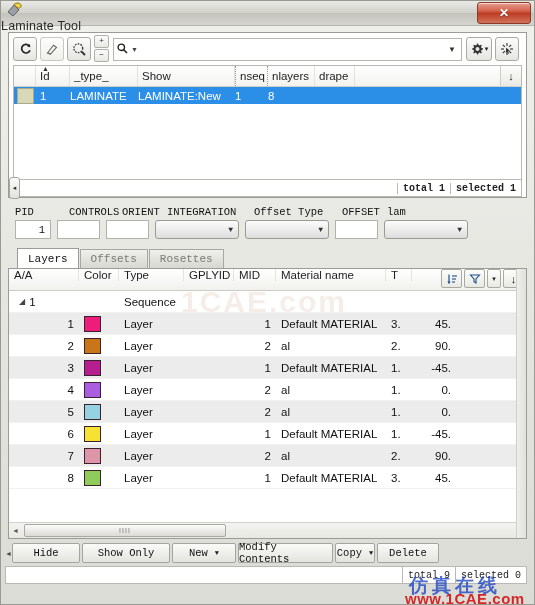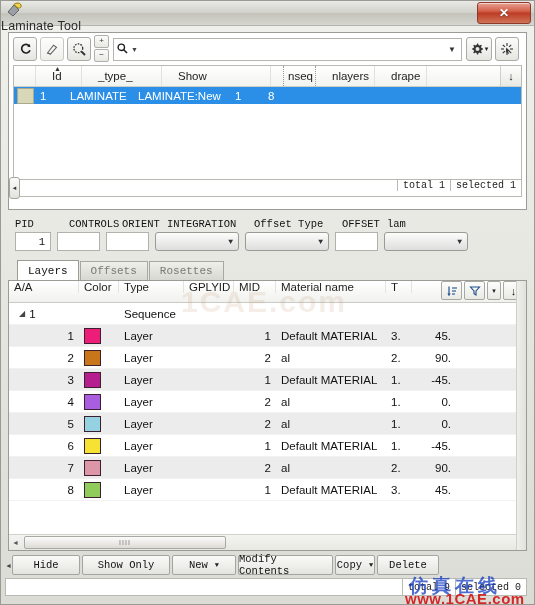--- a/index.html
+++ b/index.html
@@ -75,21 +75,21 @@
   .searchbox .dd{font-size:8px;color:#333;padding-right:2px;}
 
   
   .etable{
     margin:0 4px 0 4px;border:1px solid #b9b9b3;border-bottom:none;background:#fff;
   }
   .ehead{
     display:flex;height:20px;align-items:stretch;
     background:linear-gradient(180deg,#ffffff 0%,#f2f2ef 100%);
     border-bottom:1px solid #cfcfc9;
-    font-size:11.5px;color:#1d1d1d;gap:12px;
+    font-size:11.5px;color:#1d1d1d;
   }
   .ehead .hc{
     display:flex;align-items:center;padding-left:4px;position:relative;
     border-right:1px solid #e2e2dd;box-sizing:border-box;
   }
   .ehead .hc.dotted{border-left:1px dotted #9a9a94;border-right:1px dotted #9a9a94;}
   .sortarrow{position:absolute;left:6px;top:-1px;font-size:7px;color:#333;}
   .ehead .hbtn{
     margin-left:auto;width:20px;border-left:1px solid #cfcfc9;
     display:flex;align-items:center;justify-content:center;
@@ -105,22 +105,22 @@
   }
   .erow .c{padding-left:4px;box-sizing:border-box;overflow:hidden;white-space:nowrap;}
   .ebody{height:92px;background:#fff;}
   .left-handle{
     position:absolute;left:8px;top:176px;width:9px;height:20px;
     border:1px solid #a6a6a0;border-radius:3px;
     background:linear-gradient(180deg,#fbfbfa 0%,#e2e2dd 100%);
     display:flex;align-items:center;justify-content:center;font-size:7px;color:#333;cursor:pointer;
   }
   .statusrow{
-    margin:0 4px 12px 4px;display:flex;height:16px;border:1px solid #b9b9b3;background:#fff;
-    font-size:10px;align-items:flex-start;
+    margin:0 4px 0 4px;display:flex;height:16px;border:1px solid #b9b9b3;background:#fff;
+    font-size:10px;align-items:center;font-weight:bold;
   }
   .statusrow .fill{flex:1 1 auto;}
   .statusrow .cell{
     border-left:1px solid #b9b9b3;padding:0 5px;display:flex;align-items:center;
     color:#222;white-space:nowrap;
   }
 
   
   .props{
     margin:8px 10px 0 14px;

